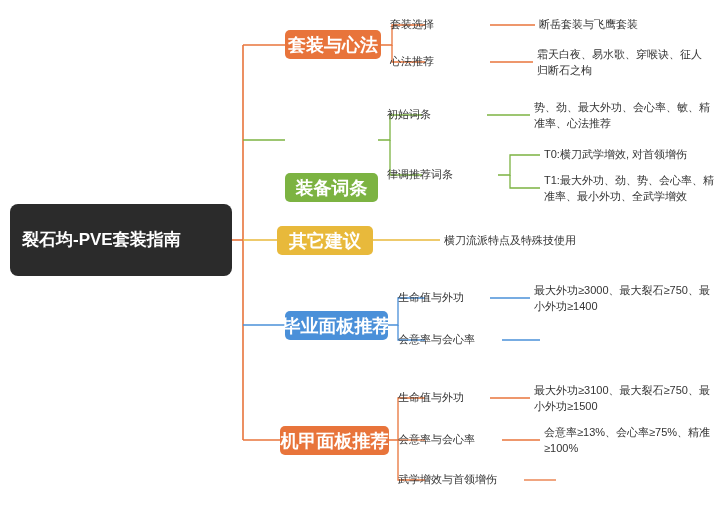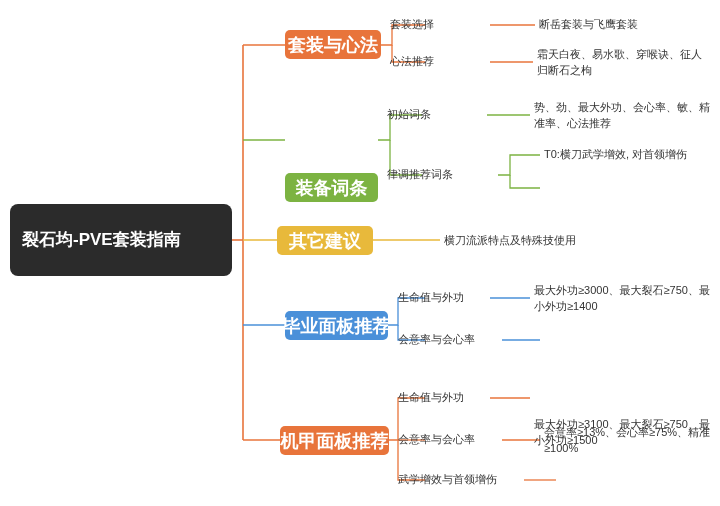--- a/index.html
+++ b/index.html
@@ -115,29 +115,30 @@
   <div class="sub-label" style="left:390px; top:17px;">套装选择</div>
   <div class="leaf-label" style="left:539px; top:17px; width:175px;">断岳套装与飞鹰套装</div>
   <div class="sub-label" style="left:390px; top:54px;">心法推荐</div>
   <div class="leaf-label" style="left:537px; top:47px; width:175px;">霜天白夜、易水歌、穿喉诀、征人归断石之枸</div>
 
   <div class="branch-node" style="left:285px; top:125px; width:93px; height:29px; background:#7cb342;margin-top:48px;">装备词条</div>
   <div class="sub-label" style="left:387px; top:107px;">初始词条</div>
   <div class="leaf-label" style="left:534px; top:100px; width:180px;">势、劲、最大外功、会心率、敏、精准率、心法推荐</div>
   <div class="sub-label" style="left:387px; top:167px;">律调推荐词条</div>
   <div class="leaf-label" style="left:544px; top:147px; width:172px;">T0:横刀武学增效, 对首领增伤</div>
+  <div class="leaf-label" style="left:544px; top:173px; width:172px;">T1:最大外功、劲、势、会心率、精准率、最小外功、全武学增效</div>
 
   <div class="branch-node" style="left:277px; top:226px; width:96px; height:29px; background:#e8b93b;">其它建议</div>
   <div class="leaf-label" style="left:444px; top:233px; width:230px;">横刀流派特点及特殊技使用</div>
 
   <div class="branch-node" style="left:285px; top:311px; width:103px; height:29px; background:#4a90d9;">毕业面板推荐</div>
   <div class="sub-label" style="left:398px; top:290px;">生命值与外功</div>
   <div class="leaf-label" style="left:534px; top:283px; width:178px;">最大外功≥3000、最大裂石≥750、最小外功≥1400</div>
   <div class="sub-label" style="left:398px; top:332px;">会意率与会心率</div>
 
   <div class="branch-node" style="left:280px; top:426px; width:109px; height:29px; background:#e8743b;">机甲面板推荐</div>
   <div class="sub-label" style="left:398px; top:390px;">生命值与外功</div>
-  <div class="leaf-label" style="left:534px; top:383px; width:178px;margin-top:34px;">最大外功≥3100、最大裂石≥750、最小外功≥1500</div>
+  <div class="leaf-label" style="left:534px; top:383px; width:178px;">最大外功≥3100、最大裂石≥750、最小外功≥1500</div>
   <div class="sub-label" style="left:398px; top:432px;">会意率与会心率</div>
   <div class="leaf-label" style="left:544px; top:425px; width:170px;">会意率≥13%、会心率≥75%、精准≥100%</div>
   <div class="sub-label" style="left:398px; top:472px;">武学增效与首领增伤</div>
 
 </div>
 
 </body></html>

